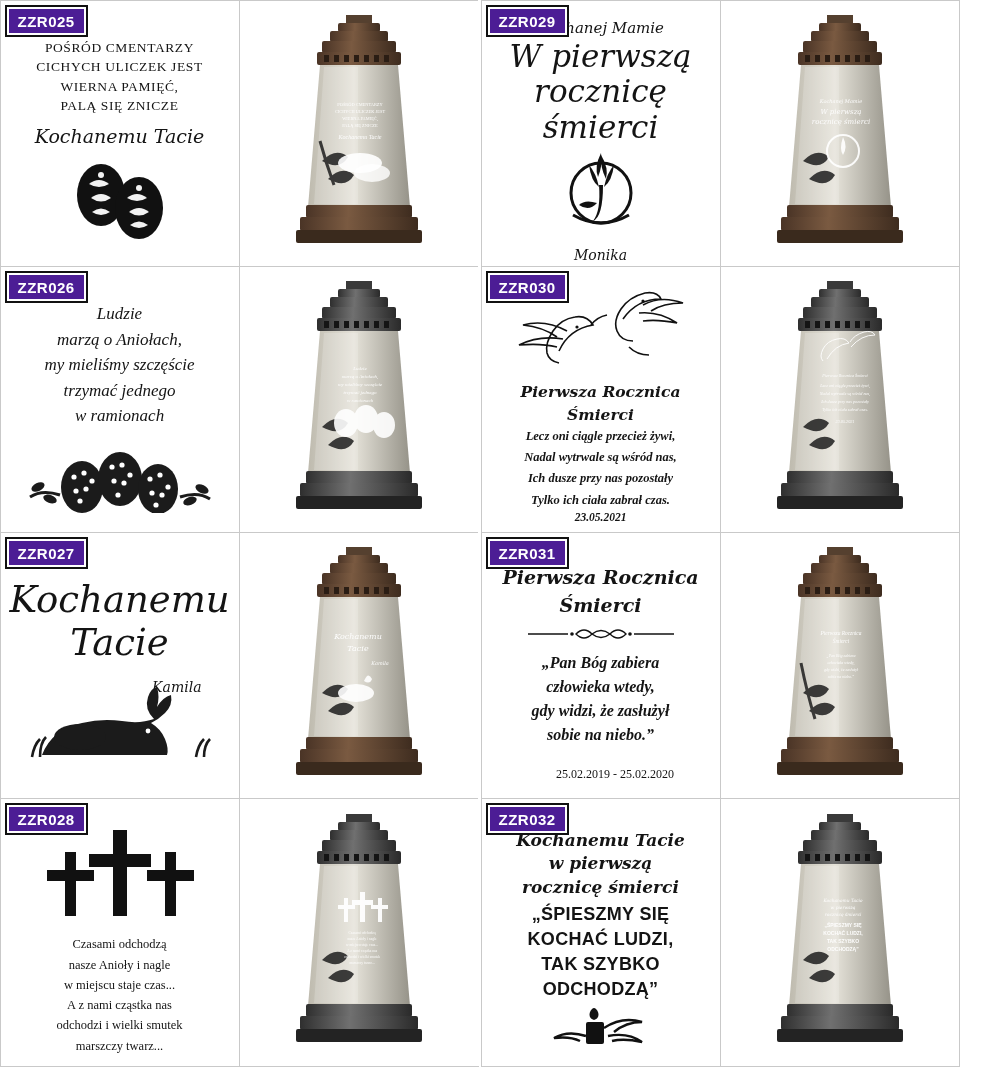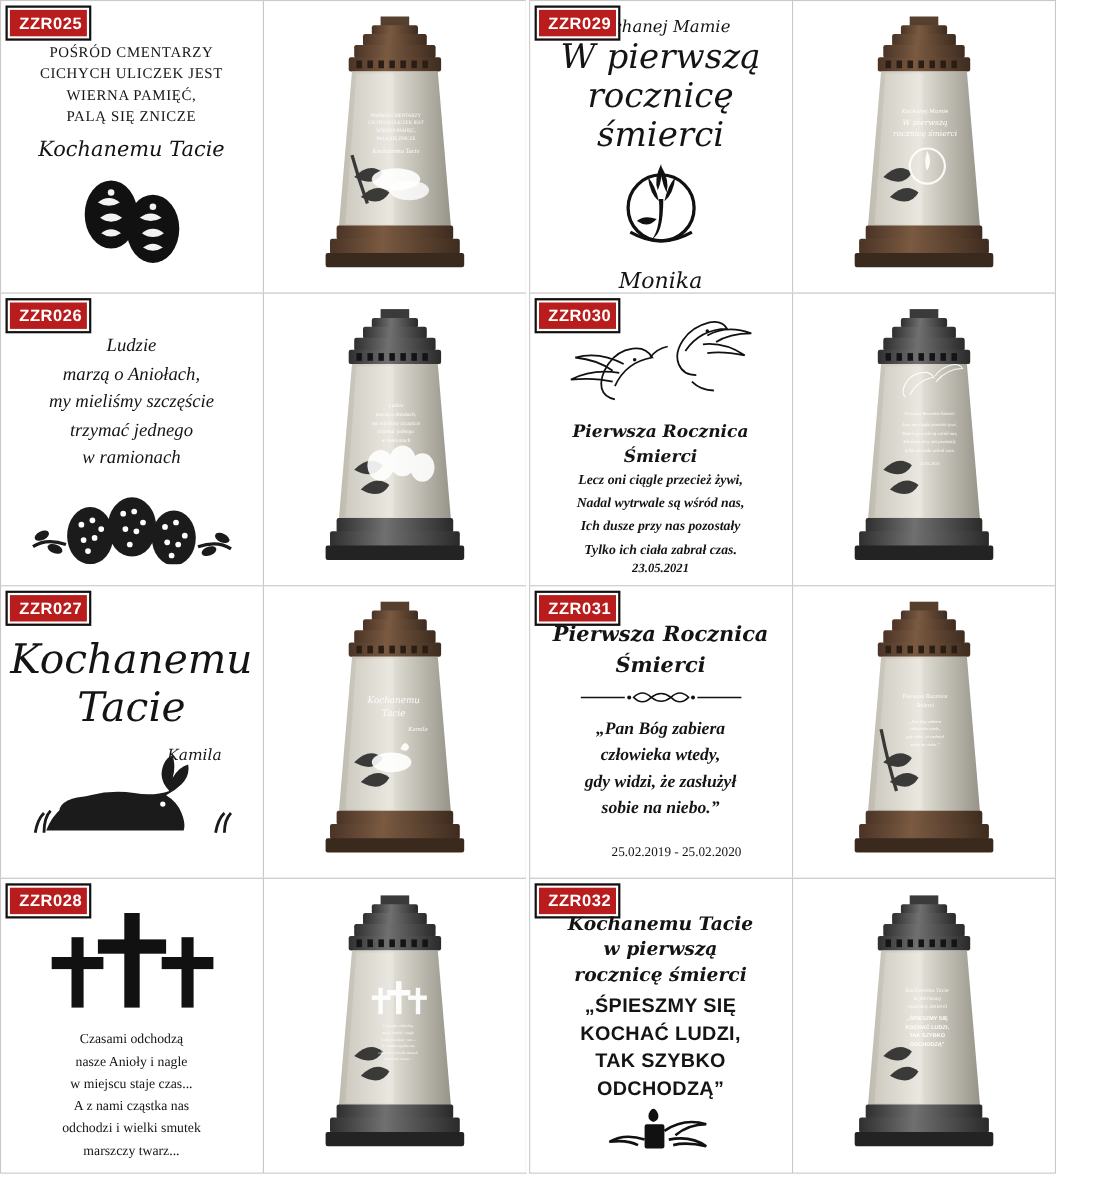--- a/index.html
+++ b/index.html
@@ -32,27 +32,27 @@
   .cell.gap {
     border: none;
     background: #fff;
     margin: 0;
   }
   
   .badge {
     position: absolute;
     top: 6px;
     left: 6px;
-    background: #b91c1c;
+    background: #4c1d95;
     color: #fff;
     font-family: "Liberation Sans", sans-serif;
     font-weight: bold;
     font-size: 15px;
     letter-spacing: 0.5px;
-    padding: 5px 4px 4px 9px;
+    padding: 5px 9px 4px 9px;
     border: 2px solid #fff;
     outline: 2px solid #111;
     line-height: 1;
     z-index: 5;
   }
   
   .design {
     position: absolute;
     top: 0; left: 0; right: 0; bottom: 0;
     display: flex;
@@ -252,21 +252,21 @@
             <path d="M48 10 q8 13 5 24 q-6 -12 -5 -24z"></path>
             <path d="M36 20 q2 16 10 22 q-3 -14 -10 -22z"></path>
             <path d="M61 20 q-2 16 -10 22 q3 -14 10 -22z"></path>
             <path d="M46 40 q2 26 -6 36 q10 -4 10 -36z"></path>
             <path d="M44 58 q-12 -4 -18 2 q10 7 18 -2z"></path>
           </g>
           <path d="M20 70 q28 16 56 0" fill="none" stroke="#111" stroke-width="3"></path>
         </svg>
       </div>
       <div class="spacer-lg"></div>
-      <div class="d-script-sm" style="font-size:20px;margin-top:18px;">Monika</div>
+      <div class="d-script-sm" style="font-size:14px;margin-top:18px;">Monika</div>
     </div>
   </div>
 
   <div class="cell">
     <div class="lanternwrap">
       <svg width="150" height="245" viewBox="0 0 150 245">
         <rect x="62" y="4" width="26" height="9" fill="#55402f"></rect>
         <rect x="54" y="12" width="42" height="9" rx="2" fill="url(#w1)"></rect>
         <rect x="46" y="20" width="58" height="11" rx="2" fill="url(#w1)"></rect>
         <rect x="38" y="30" width="74" height="12" rx="2" fill="url(#w1)"></rect>

